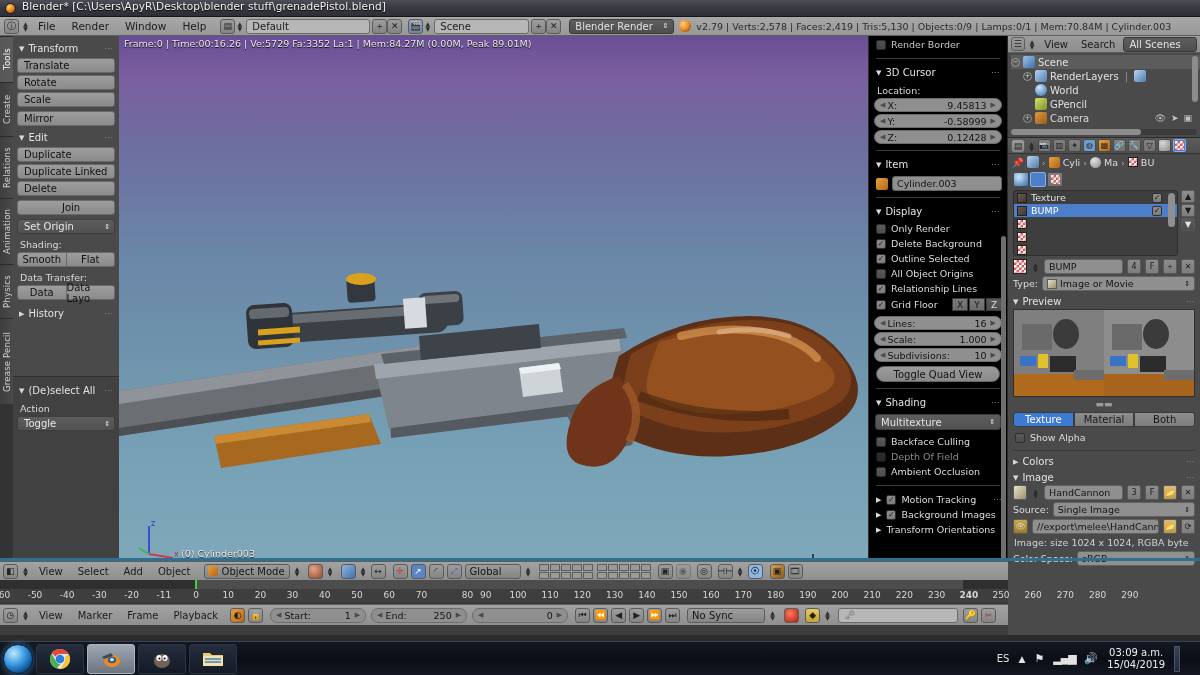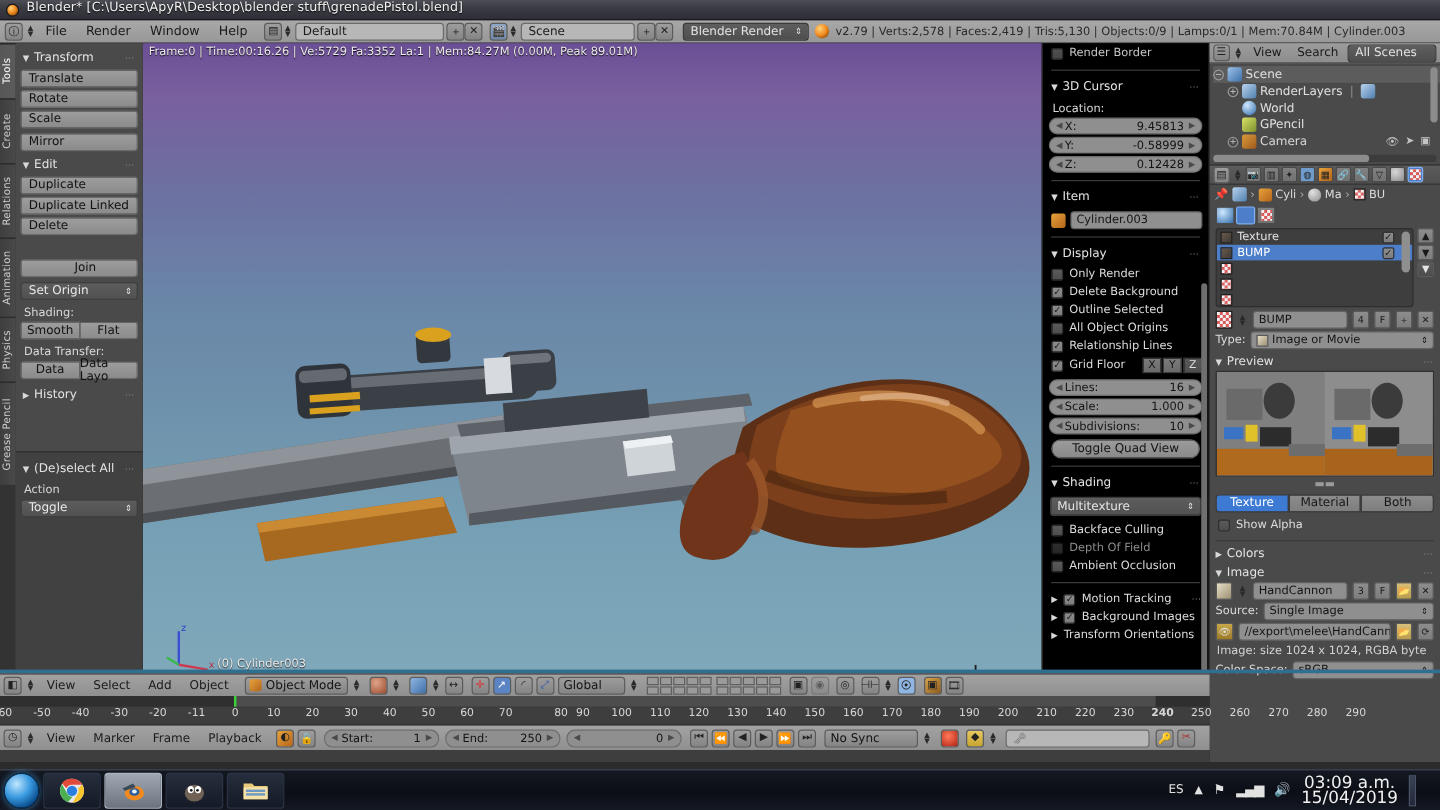--- a/index.html
+++ b/index.html
@@ -184,21 +184,21 @@
     background:linear-gradient(180deg,#141822 0%,#0b0e15 55%,#141822 100%);
     border-top:1px solid #3a4254; display:flex; align-items:center; }
   .startorb { width:30px; height:30px; border-radius:50%; margin-left:3px;
     background:radial-gradient(circle at 35% 30%, #bfe6ff 0%, #3a9ae0 42%, #0b4f8f 75%, #07233f 100%);
     border:1px solid #0c2a47; box-shadow:0 0 6px rgba(80,180,255,.6); }
   .tbtn-task { width:48px; height:30px; margin-left:3px; border:1px solid #2c3345; border-radius:3px;
     background:linear-gradient(180deg,#262d3c,#141a26); display:flex; align-items:center; justify-content:center; }
   .tbtn-task.active { background:linear-gradient(180deg,#9fa7b3,#6c7480); border-color:#aab3c0; }
   .tray { margin-left:auto; display:flex; align-items:center; gap:9px; padding-right:20px;
     color:#e2e2e2; font-size:10px; }
-  .clock { text-align:center; line-height:12px; font-size:14px; color:#f0f0f0; }
+  .clock { text-align:center; line-height:12px; font-size:10px; color:#f0f0f0; }
 </style>
 </head>
 <body>
 
 <div id="app">
 
   <div class="winbar">
     <div class="winico"></div>
     <div class="wtitle">Blender* [C:\Users\ApyR\Desktop\blender stuff\grenadePistol.blend]</div>
   </div>
@@ -335,21 +335,21 @@
       <div class="tbtn" style="margin-top:4px;">Mirror</div>
 
       <div class="panelhdr" style="margin-top:4px;">
         <span class="tri">▼</span>
         <span>Edit</span>
         <span class="grip">⋯</span>
       </div>
       <div class="tbtn">Duplicate</div>
       <div class="tbtn">Duplicate Linked</div>
       <div class="tbtn">Delete</div>
-      <div class="tbtn" style="margin-top:20px;padding-left:44px;">Join</div>
+      <div class="tbtn" style="margin-top:4px;padding-left:44px;">Join</div>
       <div class="tbtn sel" style="margin-top:4px;">
         <span>Set Origin</span>
         <span style="font-size:7px;">⇕</span>
       </div>
       <div class="lbl">Shading:</div>
       <div class="row2">
         <div class="tbtn" style="flex:1">Smooth</div>
         <div class="tbtn" style="flex:1">Flat</div>
       </div>
       <div class="lbl">Data Transfer:</div>

